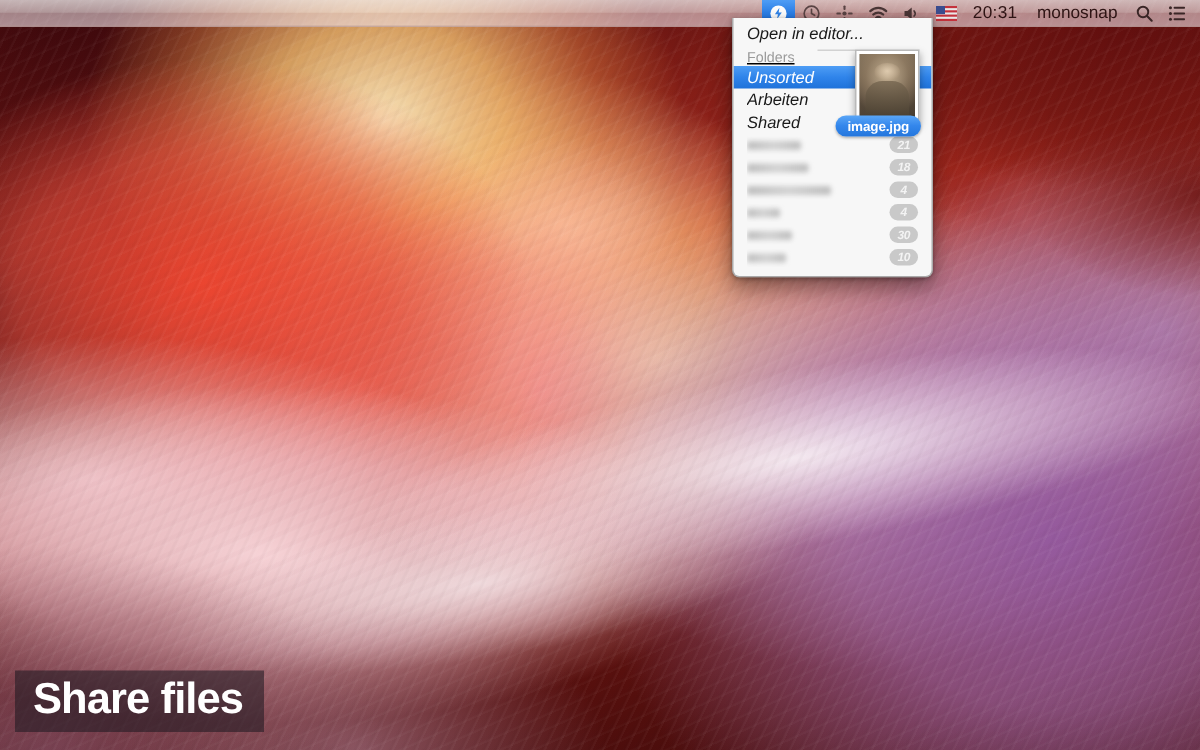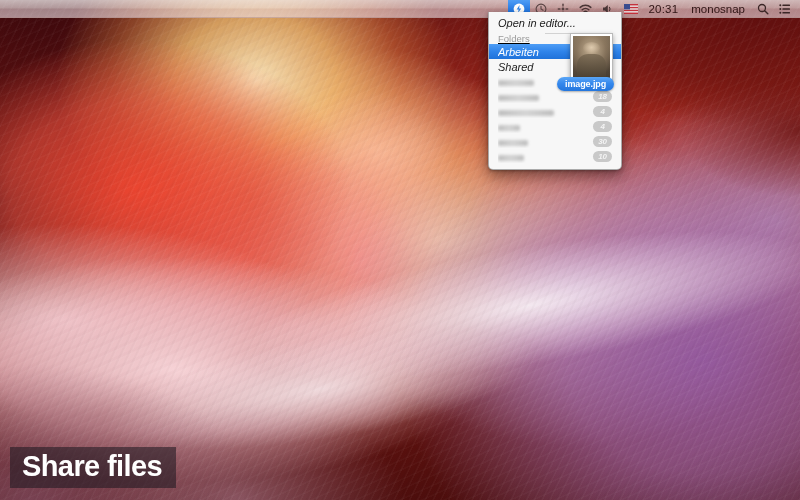--- a/index.html
+++ b/index.html
@@ -342,22 +342,26 @@
     <span class="name">Open in editor...</span>
   </div>
 
   <div class="mi-sep">
     <span class="lbl">Folders</span>
     <span class="ln"></span>
   </div>
 
   <div id="folder-list">
       <div class="mi sel">
+        <span class="name">Unsorted</span>
+        <span class="badge">219</span>
+      </div>
+      <div class="mi">
         <span class="name">Arbeiten</span>
-        <span class="badge">219</span>
+        <span class="badge">21</span>
       </div>
       <div class="mi">
         <span class="name">Shared</span>
         <span class="badge">93</span>
       </div>
       <div class="mi">
         <span class="name"><span class="redact" style="width: 36px;"></span></span>
         <span class="badge">21</span>
       </div>
       <div class="mi">

